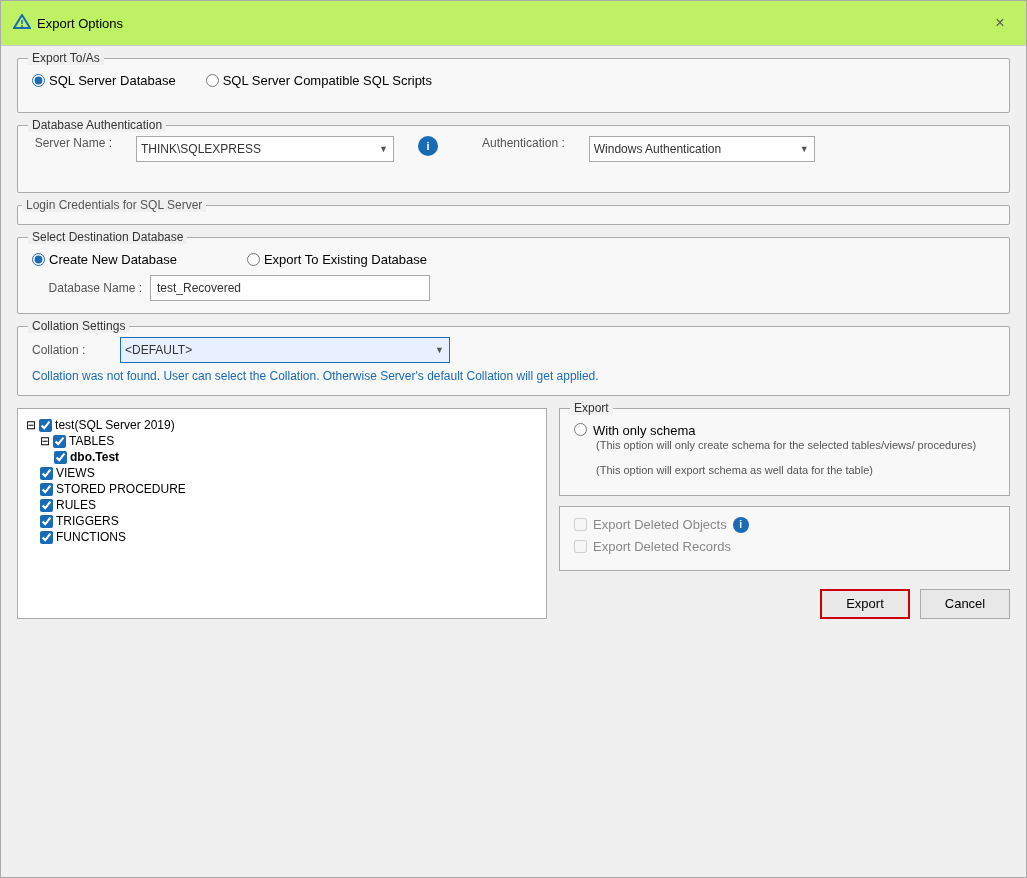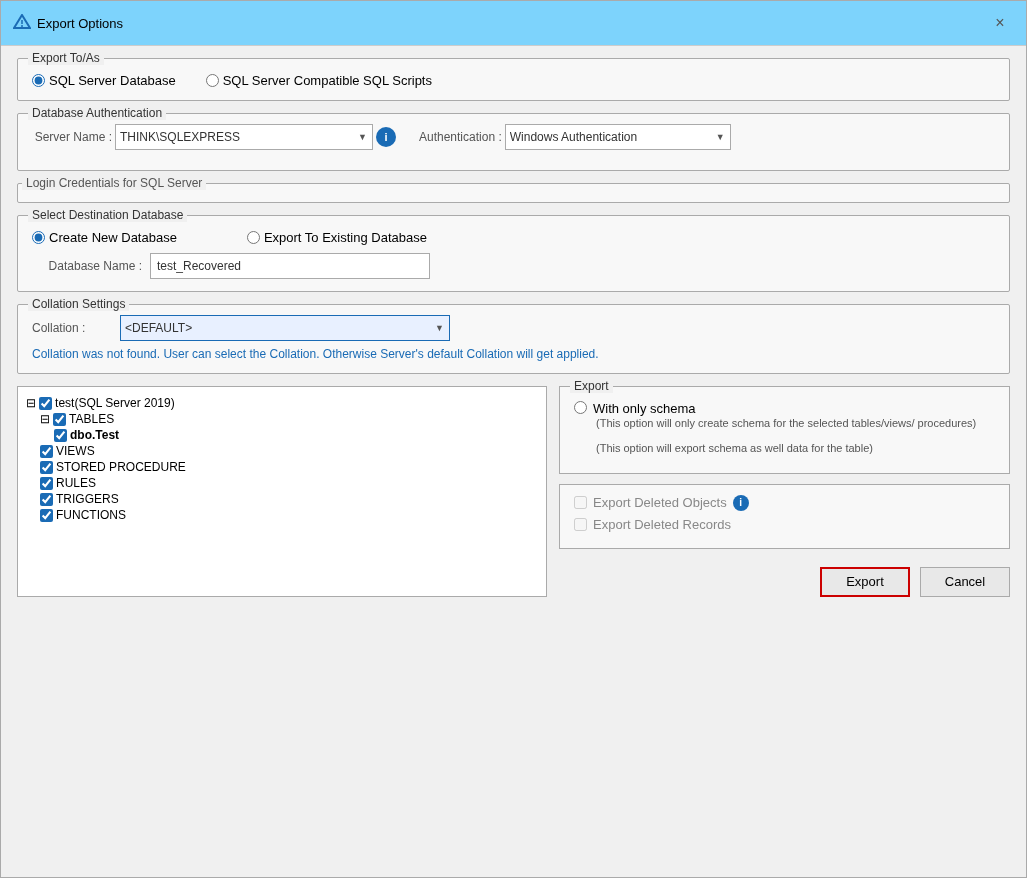--- a/index.html
+++ b/index.html
@@ -15,21 +15,21 @@
     .dialog {
       background: #f0f0f0;
       border: 1px solid #aaa;
       width: 1027px;
       min-height: 878px;
       box-shadow: 2px 2px 8px rgba(0,0,0,0.3);
       display: flex;
       flex-direction: column;
     }
     .title-bar {
-      background: #7dd3fc;
+      background: #bef264;
       border-bottom: 1px solid #ccc;
       padding: 8px 12px;
       display: flex;
       align-items: center;
       justify-content: space-between;
     }
     .title-bar-left {
       display: flex;
       align-items: center;
       gap: 6px;
@@ -70,21 +70,21 @@
       left: 10px;
       background: #f0f0f0;
       padding: 0 4px;
       font-size: 12px;
       color: #333;
     }
     .radio-row {
       display: flex;
       align-items: center;
       gap: 30px;
-      margin-bottom: 0;
+      margin-bottom: 12px;
       padding-top: 4px;
     }
     .radio-item {
       display: flex;
       align-items: center;
       gap: 4px;
       cursor: pointer;
     }
     .radio-item input[type="radio"] {
       accent-color: #1a6bb5;
@@ -132,23 +132,22 @@
       position: absolute;
       right: 6px;
       top: 50%;
       transform: translateY(-50%);
       font-size: 9px;
       color: #555;
       pointer-events: none;
     }
     .server-row {
       display: flex;
-      align-items: center;
-      gap: 3px;
-      margin-bottom: 8px;
+      gap: 24px;
+      margin-bottom: 18px;
     }
     .info-icon {
       width: 20px;
       height: 20px;
       border-radius: 50%;
       background: #1a6bb5;
       color: #fff;
       display: inline-flex;
       align-items: center;
       justify-content: center;

